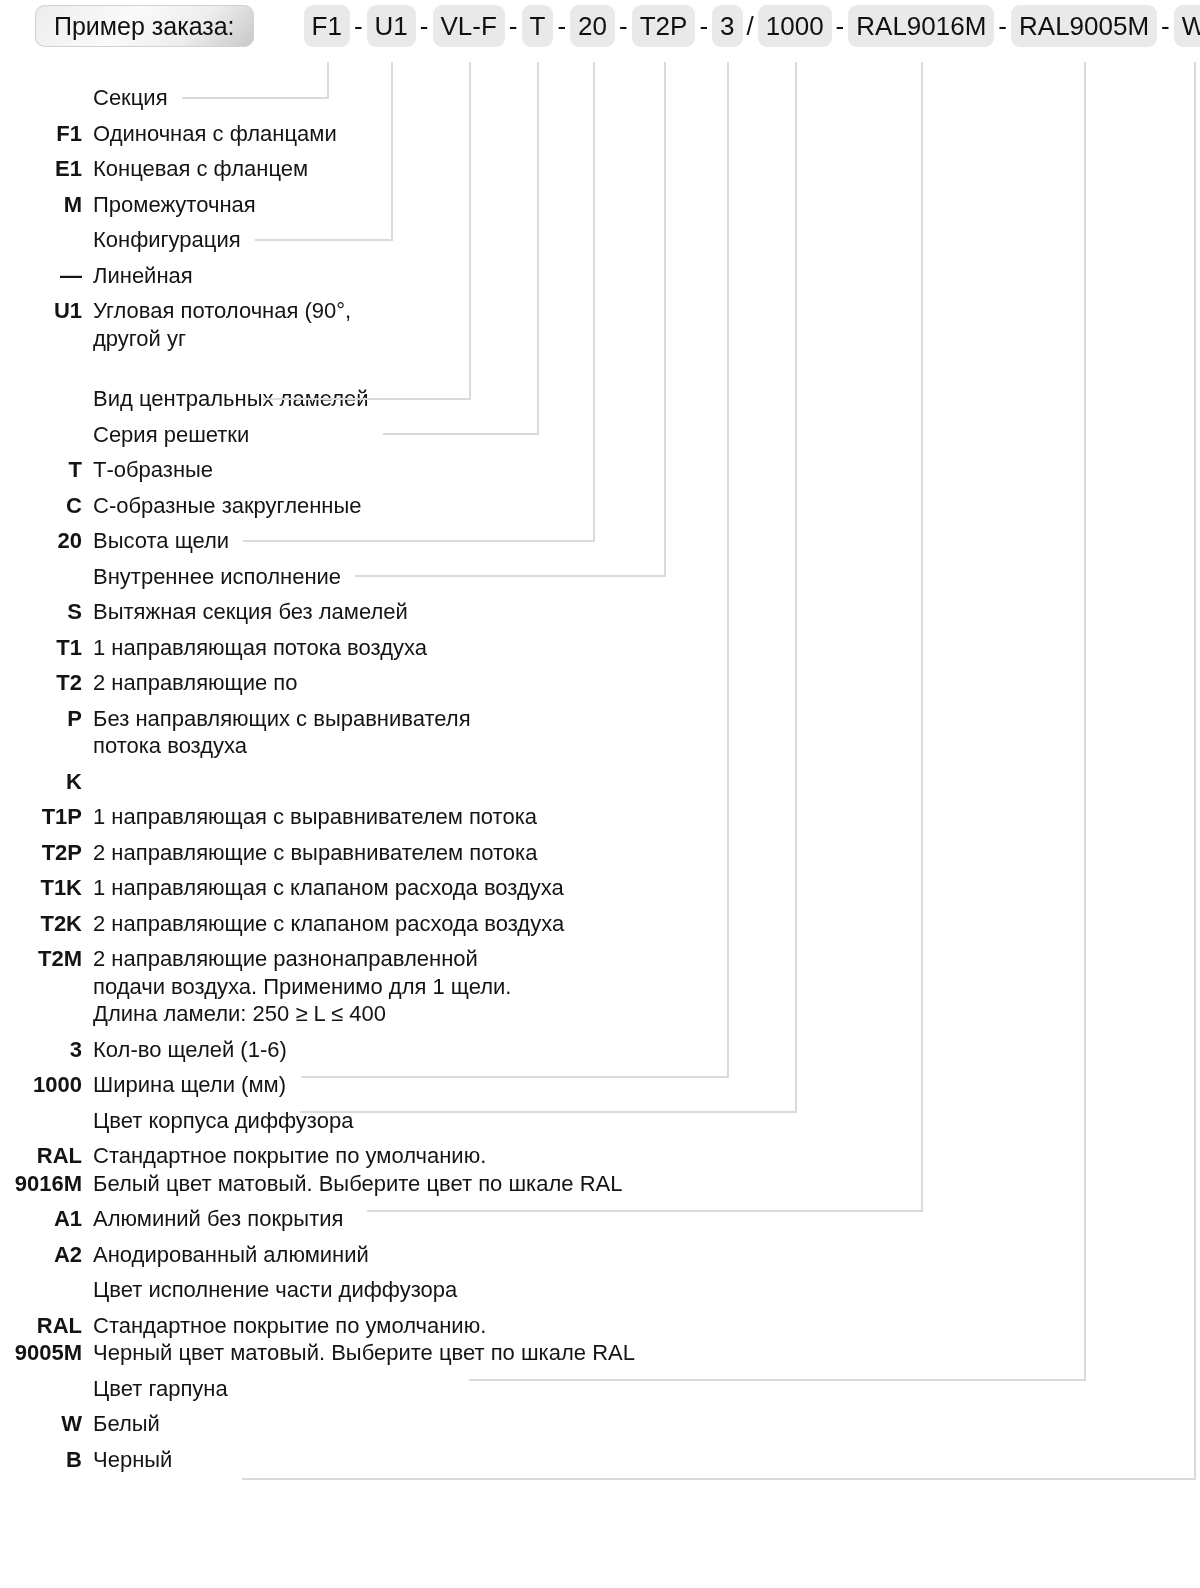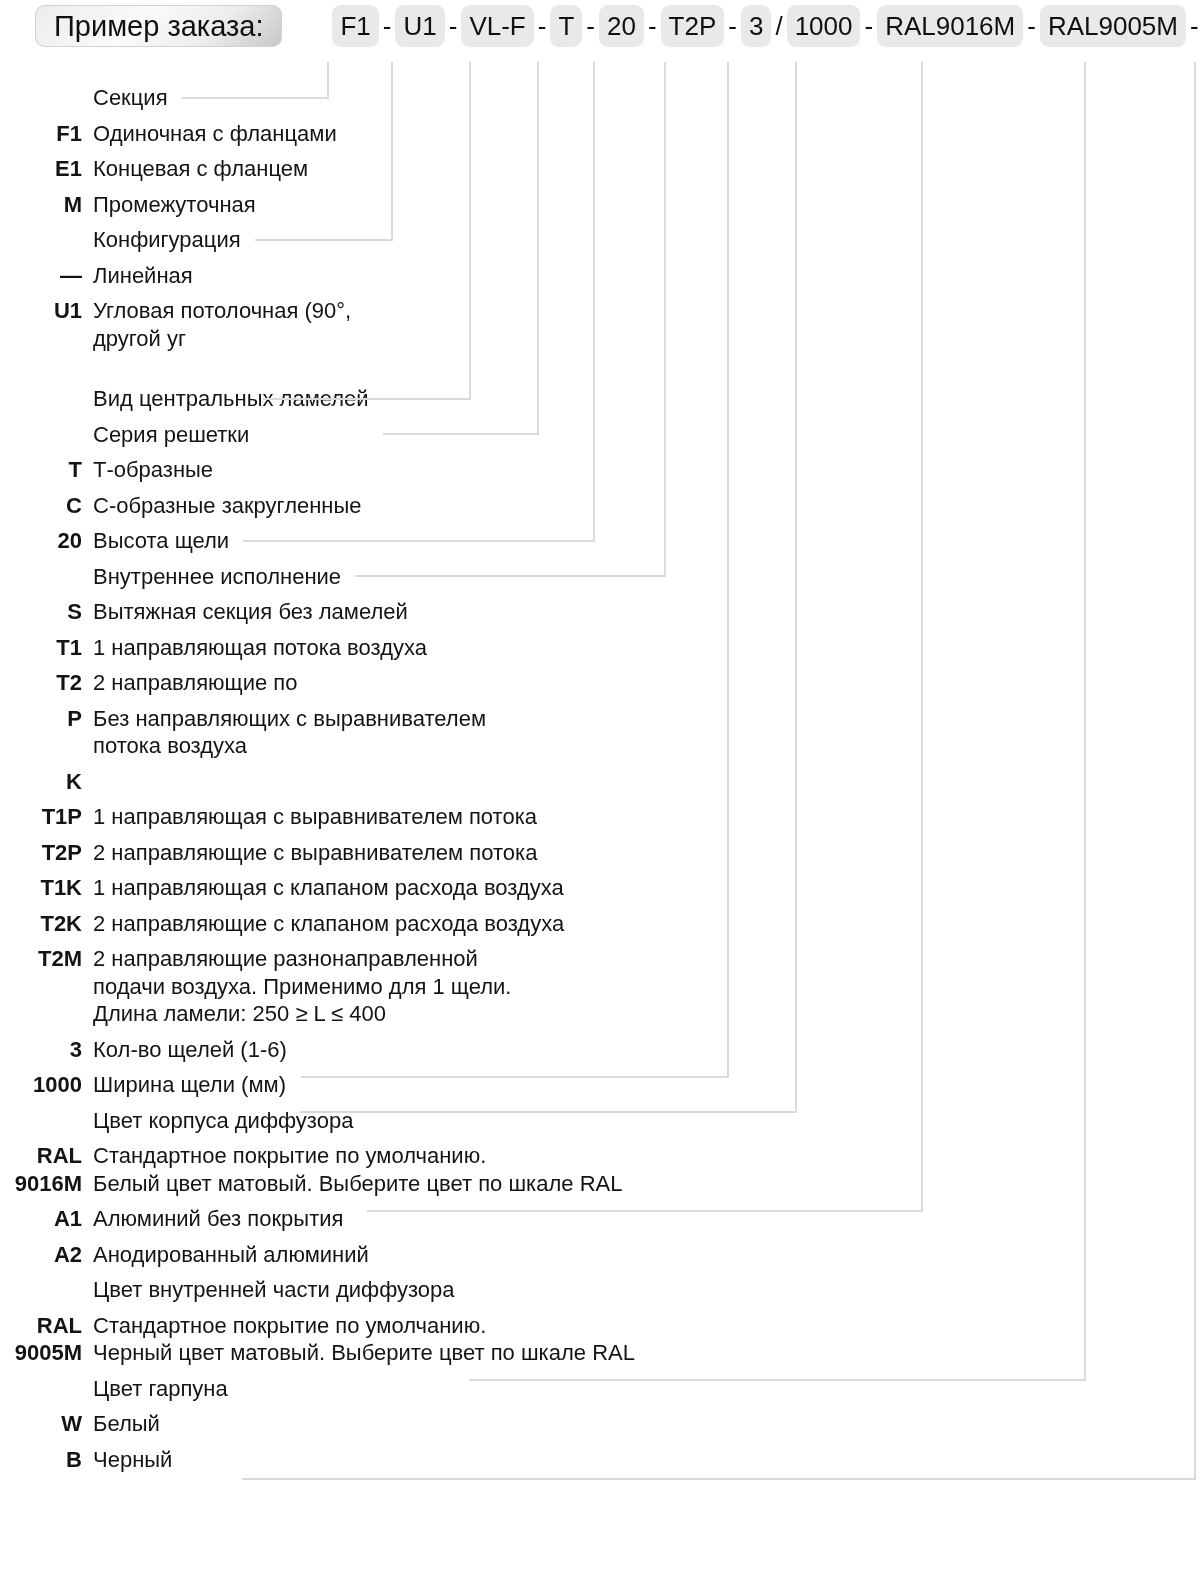--- a/index.html
+++ b/index.html
@@ -8,21 +8,21 @@
     --text-color:#141414;
   }
   html,body{margin:0;padding:0;background:#ffffff;}
   .page{
     position:relative;width:1200px;height:1588px;overflow:hidden;background:#ffffff;
     font-family:"Liberation Sans", sans-serif;color:var(--text-color);
   }
   .top-row{position:absolute;left:0;top:5px;height:42px;display:flex;align-items:center;white-space:nowrap;}
   .example-label{
     margin-left:35px;height:42px;display:flex;align-items:center;padding:0 19px;
-    border-radius:10px;font-size:29px;color:#101010;
+    border-radius:10px;font-size:25px;color:#101010;
     background:linear-gradient(135deg,#ececec 0%,#fafafa 42%,#ededed 70%,#c7c7c7 100%);
     box-shadow:0 0 0 1px #d2d2d2 inset;
     text-align:right;
   }
   .codes{margin-left:50px;display:flex;align-items:center;font-size:26px;}
   .code-box{
     background:var(--box-bg);border-radius:9px;height:42px;display:flex;align-items:center;
     padding:0 8px;white-space:nowrap;color:#101010;
   }
   .sep{margin:0 4px;color:#101010;}
@@ -124,21 +124,21 @@
       <div class="row">
         <span class="key">T1</span>
         <span class="text">1 направляющая потока воздуха</span>
       </div>
       <div class="row">
         <span class="key">T2</span>
         <span class="text">2 направляющие по</span>
       </div>
       <div class="row">
         <span class="key">P</span>
-        <span class="text">Без направляющих с выравнивателем
+        <span class="text">Без направляющих с выравнивателя
 потока воздуха</span>
       </div>
       <div class="row">
         <span class="key">K</span>
       </div>
       <div class="row">
         <span class="key">T1P</span>
         <span class="text">1 направляющая с выравнивателем потока</span>
       </div>
       <div class="row">
@@ -180,21 +180,21 @@
       <div class="row">
         <span class="key">A1</span>
         <span class="text">Алюминий без покрытия</span>
       </div>
       <div class="row">
         <span class="key">A2</span>
         <span class="text">Анодированный алюминий</span>
       </div>
       <div class="row">
         <span class="key"></span>
-        <span class="text">Цвет внутренней части диффузора</span>
+        <span class="text">Цвет исполнение части диффузора</span>
       </div>
       <div class="row">
         <span class="key">RAL
 9005M</span>
         <span class="text">Стандартное покрытие по умолчанию.
 Черный цвет матовый. Выберите цвет по шкале RAL</span>
       </div>
       <div class="row">
         <span class="key"></span>
         <span class="text">Цвет гарпуна</span>

